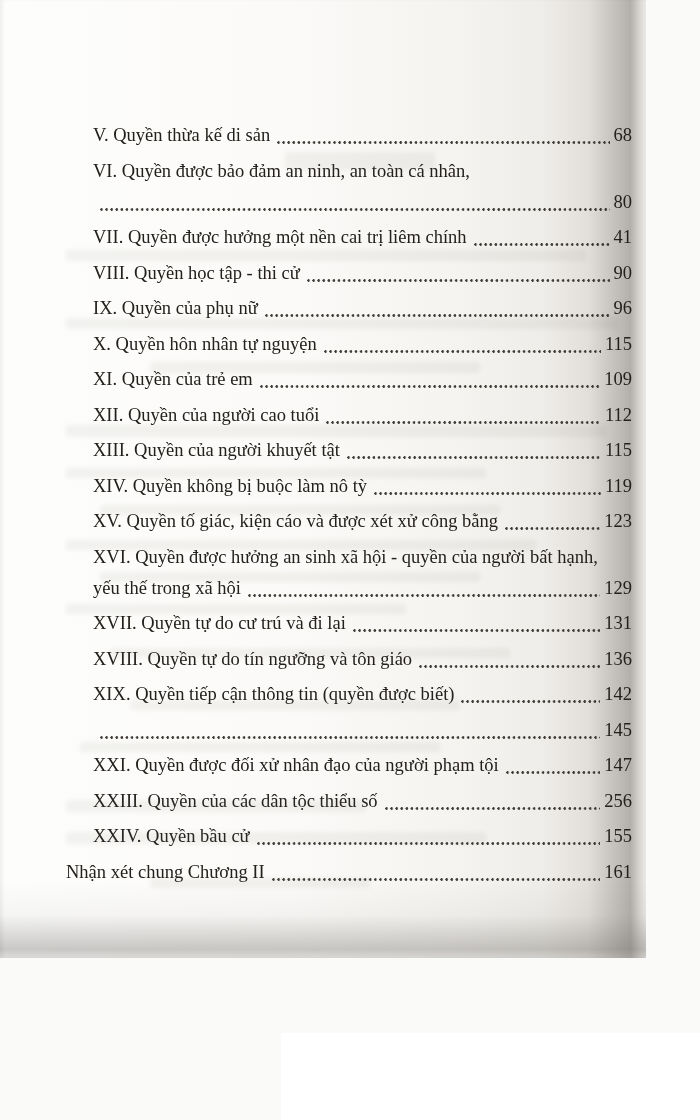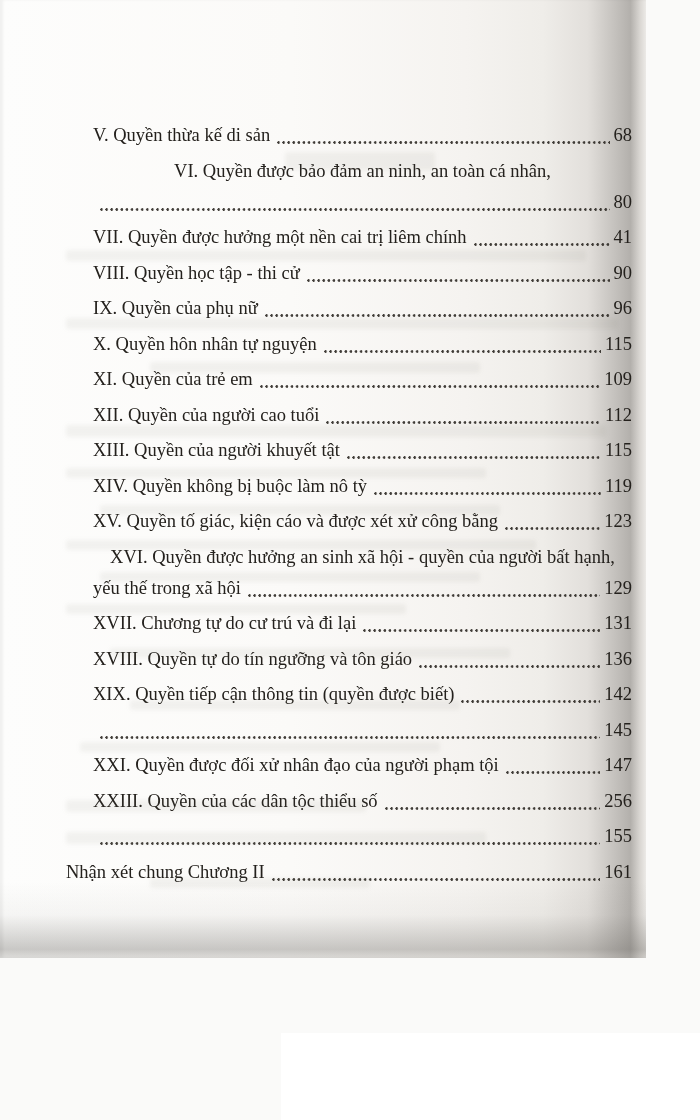--- a/index.html
+++ b/index.html
@@ -39,21 +39,21 @@
   .toc{
     position:absolute;left:66px;top:120px;width:566px;
     margin:0;padding:0;list-style:none;
     color:#24211d;
     font-size:18.5px;
   }
   .toc-entry{margin:0 0 4.5px 0;padding-left:27px;}
   .toc-entry.level0{padding-left:0;}
   .toc-line{
     display:flex;align-items:baseline;
-    height:31px;line-height:31px;white-space:nowrap;justify-content:center;
+    height:31px;line-height:31px;white-space:nowrap;
   }
   .toc-title{flex:0 0 auto;}
   .leader{
     flex:1 1 auto;align-self:stretch;position:relative;
     margin-left:5px;margin-right:3px;min-width:0;
   }
   .leader::after{
     content:"";position:absolute;left:2px;right:1px;bottom:7px;height:3px;
     background-image:radial-gradient(circle at 1.5px 1.5px,
       rgba(48,44,39,0.92) 1.05px, rgba(48,44,39,0) 1.55px);
@@ -151,21 +151,21 @@
           <span class="toc-title">XVI. Quyền được hưởng an sinh xã hội - quyền của người bất hạnh,</span>
         </div>
         <div class="toc-line">
           <span class="toc-title">yếu thế trong xã hội</span>
           <span class="leader"></span>
           <span class="toc-page">129</span>
         </div>
       </li>
       <li class="toc-entry">
         <div class="toc-line">
-          <span class="toc-title">XVII. Chương tự do cư trú và đi lại</span>
+          <span class="toc-title">XVII. Quyền tự do cư trú và đi lại</span>
           <span class="leader"></span>
           <span class="toc-page">131</span>
         </div>
       </li>
       <li class="toc-entry">
         <div class="toc-line">
           <span class="toc-title">XVIII. Quyền tự do tín ngưỡng và tôn giáo</span>
           <span class="leader"></span>
           <span class="toc-page">136</span>
         </div>
@@ -192,20 +192,21 @@
       </li>
       <li class="toc-entry">
         <div class="toc-line">
           <span class="toc-title">XXIII. Quyền của các dân tộc thiểu số</span>
           <span class="leader"></span>
           <span class="toc-page">256</span>
         </div>
       </li>
       <li class="toc-entry">
         <div class="toc-line">
+          <span class="toc-title">XXIV. Quyền bầu cử</span>
           <span class="leader"></span>
           <span class="toc-page">155</span>
         </div>
       </li>
       <li class="toc-entry level0">
         <div class="toc-line">
           <span class="toc-title">Nhận xét chung Chương II</span>
           <span class="leader"></span>
           <span class="toc-page">161</span>
         </div>

